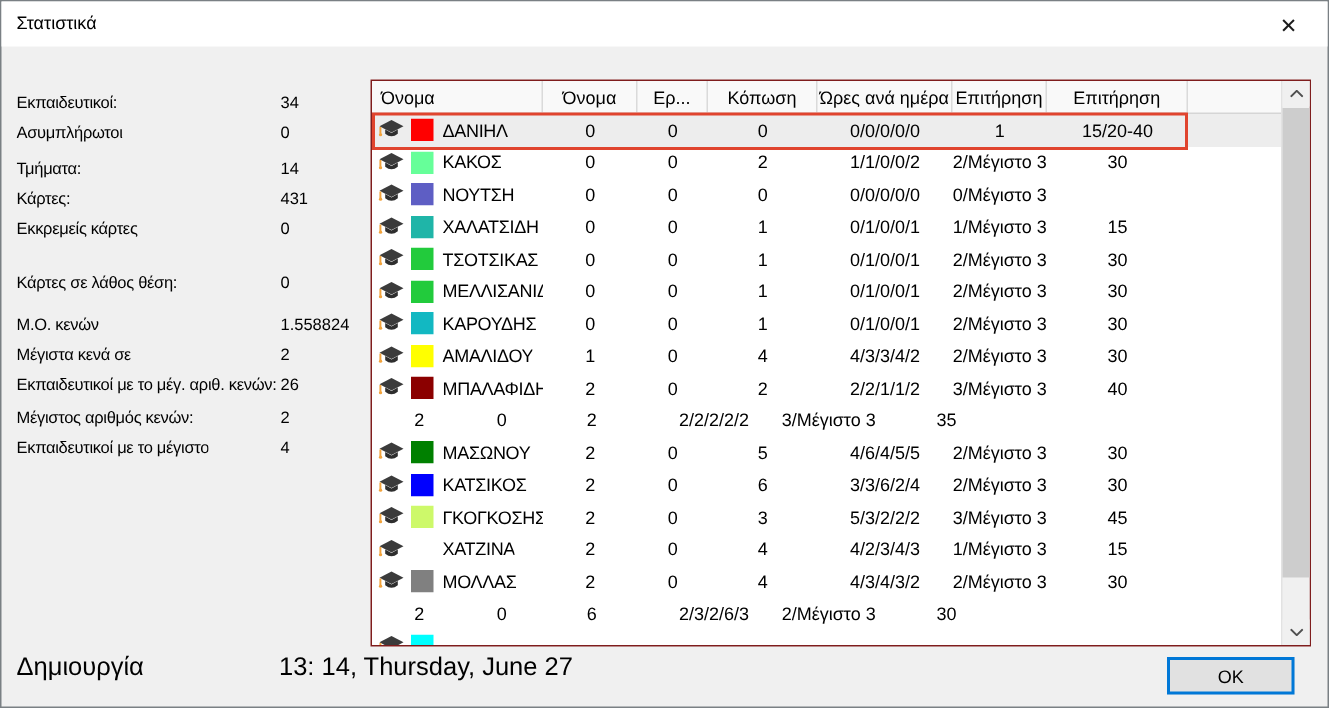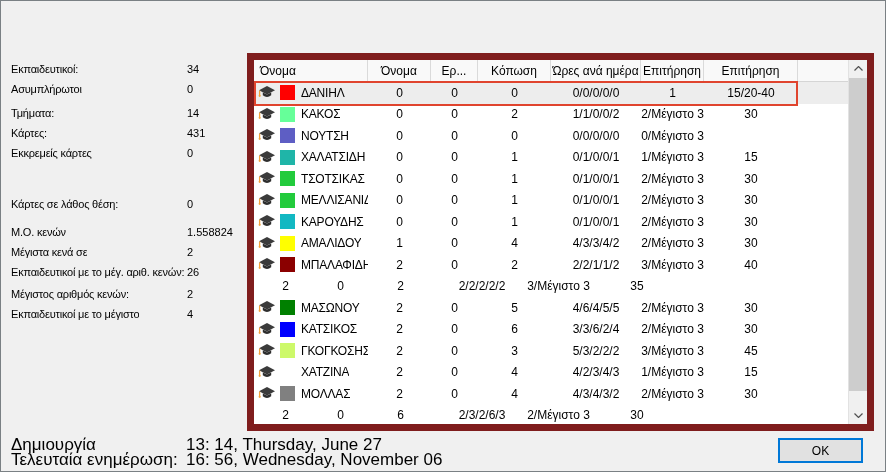--- a/index.html
+++ b/index.html
@@ -13,25 +13,25 @@
   .titlebar{position:absolute;top:0;left:0;right:0;height:30px;background:#ffffff;}
   .title{position:absolute;left:10px;top:7px;font-size:12px;color:#000;}
   .close-btn{position:absolute;right:9px;top:5px;width:34px;height:21px;display:flex;align-items:center;justify-content:center;cursor:default;}
   .close-glyph{font-size:14px;color:#1a1a1a;line-height:1;}
   
   .stats{position:absolute;left:10px;top:58px;width:232px;font-size:11px;color:#000;}
   .stat-row{position:relative;height:20px;line-height:20px;white-space:nowrap;}
   .stat-label{display:inline-block;max-width:174px;overflow:hidden;letter-spacing:-0.2px;vertical-align:top;}
   .stat-value{position:absolute;left:176px;top:0;}
   .g0{margin-bottom:4px;}
-  .g1{margin-bottom:31px;}
+  .g1{margin-bottom:16px;}
   .g2{margin-bottom:8px;}
   .g3{margin-bottom:2px;}
   
-  .table{position:absolute;left:246px;top:52px;width:627px;height:378px;background:#ffffff;border:7px solid #7f1d1d;box-sizing:border-box;}
+  .table{position:absolute;left:246px;top:52px;width:627px;height:378px;background:#ffffff;border:1px solid #7f1d1d;box-sizing:border-box;}
   .table-content{position:absolute;left:0;top:0;bottom:0;right:19px;overflow:hidden;}
   .thead{display:flex;height:22px;background:#f9f9f9;border-bottom:1px solid #d5d5d5;box-sizing:border-box;}
   .th{display:flex;align-items:center;justify-content:center;font-size:12px;color:#000;border-right:1px solid #dadada;box-sizing:border-box;flex:none;white-space:nowrap;overflow:hidden;}
   .th.first{justify-content:flex-start;padding-left:6px;}
   .th.filler{flex:1;border-right:none;}
   .tbody{position:relative;height:354px;overflow:hidden;}
   .tr{display:flex;height:21.5px;align-items:center;font-size:12px;color:#000;}
   .tr.selected{background:#ededed;}
   .td{flex:none;text-align:center;white-space:nowrap;overflow:hidden;}
   .td.filler{flex:1;}
@@ -51,20 +51,26 @@
   .footer-value{position:absolute;left:175px;top:0;}
   .fr1{top:434px;width:500px;}
   .fr2{top:449px;width:500px;}
   .ok-btn{position:absolute;left:777px;top:437px;width:85px;height:25px;background:#e1e1e1;border:2px solid #0078d7;box-sizing:border-box;display:flex;align-items:center;justify-content:center;font-size:12px;color:#000;font-family:"Liberation Sans",sans-serif;}
 </style>
 </head>
 <body>
 
 <div class="dialog">
 
+  <div class="titlebar">
+    <span class="title">Στατιστικά</span>
+    <div class="close-btn">
+      <span class="close-glyph">✕</span>
+    </div>
+  </div>
 
   <div class="stats">
       <div class="stat-group g0">
         <div class="stat-row"><span class="stat-label">Εκπαιδευτικοί:</span><span class="stat-value">34</span></div>
         <div class="stat-row"><span class="stat-label">Ασυμπλήρωτοι</span><span class="stat-value">0</span></div>
       </div>
       <div class="stat-group g1">
         <div class="stat-row"><span class="stat-label">Τμήματα:</span><span class="stat-value">14</span></div>
         <div class="stat-row"><span class="stat-label">Κάρτες:</span><span class="stat-value">431</span></div>
         <div class="stat-row"><span class="stat-label">Εκκρεμείς κάρτες</span><span class="stat-value">0</span></div>
@@ -444,20 +450,16 @@
             <polyline points="0.5,0.5 4.5,4.5 8.5,0.5" fill="none" stroke="#505050" stroke-width="1.2"></polyline>
           </svg>
       </div>
     </div>
   </div>
 
   <div class="footer-row fr1">
     <span>Δημιουργία</span>
     <span class="footer-value">13: 14, Thursday, June 27</span>
   </div>
-  <div class="footer-row fr2">
-    <span>Τελευταία ενημέρωση:</span>
-    <span class="footer-value">16: 56, Wednesday, November 06</span>
-  </div>
 
   <button class="ok-btn" style="border-color: rgb(0, 120, 215);">OK</button>
 
 </div>
 
 </body></html>

